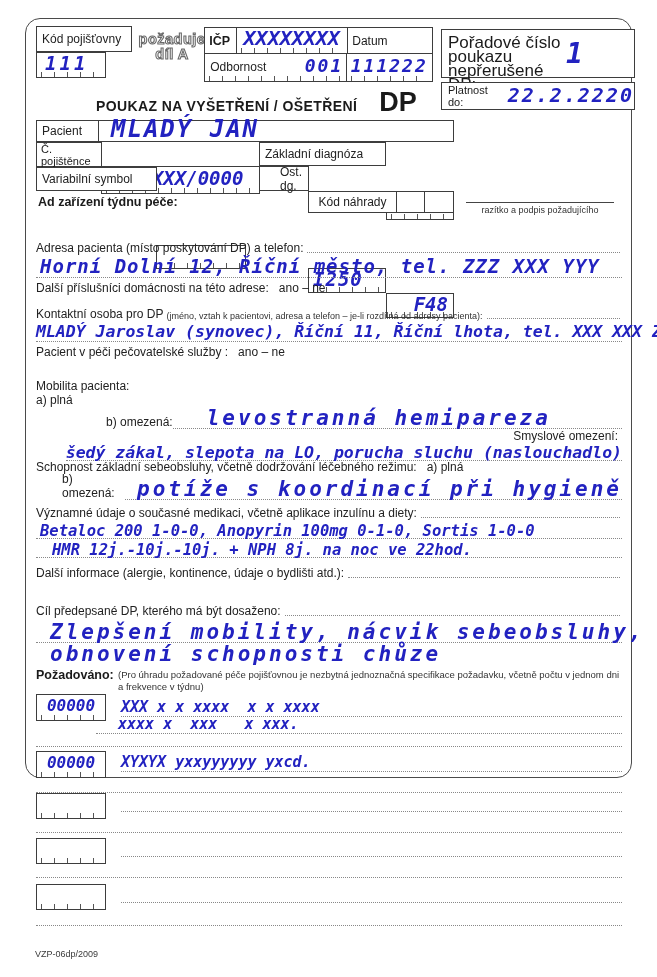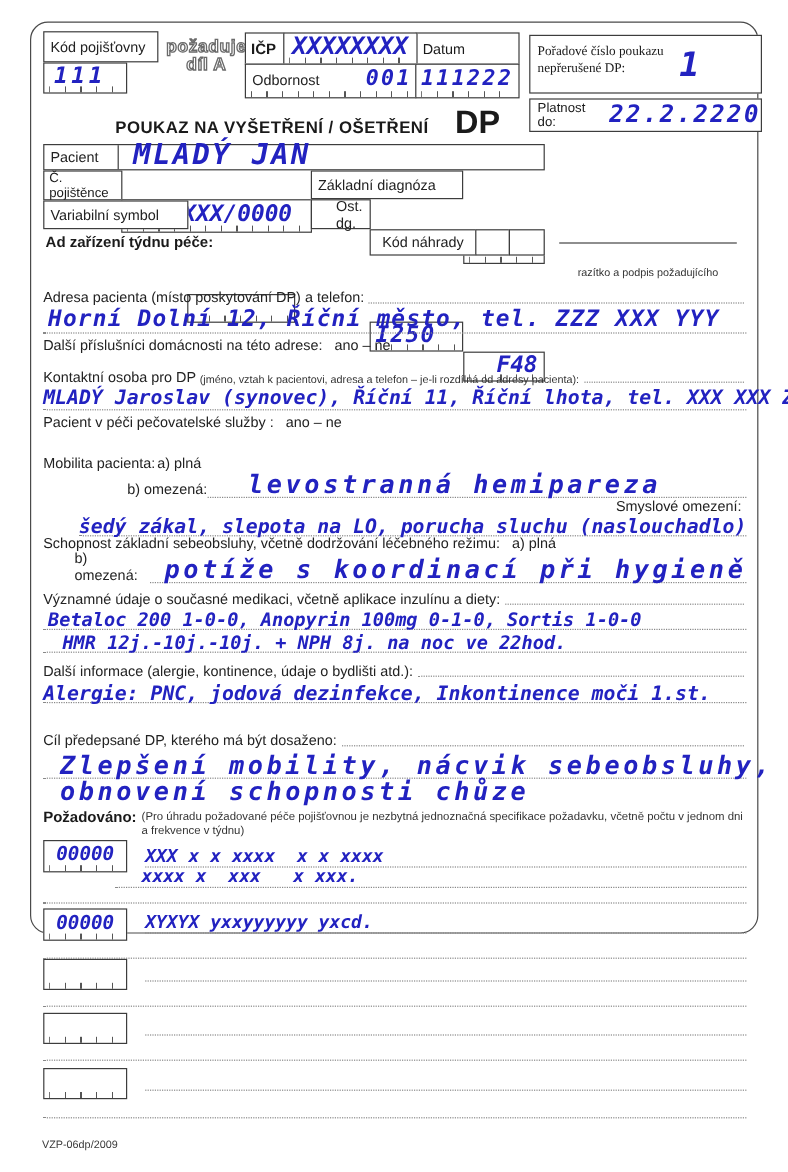--- a/index.html
+++ b/index.html
@@ -36,31 +36,31 @@
   .pozaduje  { left:103px; top:13px; width:86px; }
   .icp-table { left:179px; top:9px; width:228px; }
   .icp-row { display:flex; }
   .icp-cell { border:1.5px solid #3d3d3d; box-sizing:border-box; margin:-0.75px; background:#fff; }
   .c-icp   { width:33px; height:27px; display:flex; align-items:center; padding-left:4px; font-weight:bold; font-size:12.5px; }
   .c-icpv  { width:112px; height:27px; display:flex; align-items:flex-start; justify-content:center; }
   .c-datum { width:87px; height:27px; display:flex; align-items:center; padding-left:5px; font-size:12px; }
   .c-odb   { width:143px; height:29px; display:flex; align-items:center; justify-content:space-between; padding:0 3px 0 5px; font-size:12px; }
   .c-datv  { width:87px; height:29px; display:flex; align-items:center; justify-content:center; }
   .poradove { left:415px; top:10px; width:194px; height:49px; display:flex; }
-  .por-label { font-size:11px; line-height:14px; padding:6px 0 0 6px; width:118px;font-family:Liberation Serif, serif; }
+  .por-label { font-size:17px; line-height:14px; padding:6px 0 0 6px; width:118px; }
   .por-value { font-size:28px; align-self:center; letter-spacing:1px; }
   .platnost { left:415px; top:63px; width:194px; height:28px; display:flex; align-items:center; padding-left:6px; }
   .plat-label { font-size:11px; }
   .plat-value { font-size:20px; letter-spacing:2px; margin-left:4px; margin-top:-3px; }
   .title-row { left:70px; top:74px; width:360px; display:flex; align-items:center; }
   .title-main { font-size:14px; font-weight:bold; letter-spacing:0.4px; }
   .title-dp { font-size:27px; font-weight:bold; margin-left:22px; margin-top:-6px; }
   
   .cell { display:flex; align-items:center; box-sizing:border-box; }
-  .razitko { left:440px; top:183px; width:148px; border-top:1.2px solid #444; text-align:center; padding-top:19px; }
+  .razitko { left:440px; top:183px; width:148px; border-top:1.2px solid #444; text-align:center; padding-top:2px; }
   
   .body { left:10px; top:222px; width:586px; font-size:12px; }
   .lrow { display:flex; align-items:flex-end; }
   .lrow .fill { flex:1; border-bottom:1.2px dotted #888; margin:0 2px 2px 4px; }
   .vline { border-bottom:1.2px dotted #888; }
   .hw-xl { font-size:21px; letter-spacing:3px; }
   .hw-lg { font-size:19px; letter-spacing:1px; }
   .hw-md { font-size:16.5px; letter-spacing:0; }
   .hw-sm { font-size:15px; }
   .flexend { display:flex; align-items:flex-end; }
@@ -169,21 +169,21 @@
       <div class="lrow" style="margin-top:12px;">
         <span class="lbl" data-bind="sections.kontaktni_label">Kontaktní osoba pro DP</span>
         <span class="sm" style="margin-left:3px;" data-bind="sections.kontaktni_note">(jméno, vztah k pacientovi, adresa a telefon – je-li rozdílná od adresy pacienta):</span>
         <span class="fill"></span>
       </div>
       <div class="vline flexend" style="height:20px;">
         <span class="hw hw-md" data-bind="sections.kontaktni_value">MLADÝ Jaroslav (synovec), Říční 11, Říční lhota, tel. XXX XXX ZZZ</span>
       </div>
       <div class="lbl" style="margin-top:3px; height:14px;" data-bind="sections.pecovatelska_label">Pacient v péči pečovatelské služby :   ano – ne</div>
 
-      <div style="margin-top:20px; display:flex;">
+      <div style="margin-top:20px; display:flex;flex-direction:column;">
         <span class="lbl" style="width:95px;" data-bind="sections.mobilita_label">Mobilita pacienta:</span>
         <span class="lbl" data-bind="sections.mobilita_a">a) plná</span>
       </div>
       <div class="flexend" style="padding-left:70px; height:22px;">
         <span class="lbl" data-bind="sections.mobilita_b">b) omezená:</span>
         <span class="vline flexend" style="flex:1;">
           <span class="hw hw-xl" style="margin-left:34px; margin-bottom:-2px;" data-bind="sections.mobilita_value">levostranná hemipareza</span>
         </span>
       </div>
       <div class="flexend" style="height:22px;flex-direction:column;">
@@ -212,23 +212,20 @@
         <span class="hw" style="font-size:15.5px; padding-left:4px; margin-bottom:-2px;" data-bind="sections.medikace_line1">Betaloc 200 1-0-0, Anopyrin 100mg 0-1-0, Sortis 1-0-0</span>
       </div>
       <div class="vline flexend" style="height:18px;align-items:flex-end;">
         <span class="hw" style="font-size:15.5px; padding-left:16px; margin-bottom:-2px;" data-bind="sections.medikace_line2">HMR 12j.-10j.-10j. + NPH 8j. na noc ve 22hod.</span>
       </div>
 
       <div class="lrow" style="margin-top:8px;">
         <span class="lbl" data-bind="sections.dalsi_info_label">Další informace (alergie, kontinence, údaje o bydlišti atd.):</span>
         <span class="fill"></span>
       </div>
-      <div class="vline flexend" style="height:19px;">
-        <span class="hw hw-md" style="margin-bottom:-2px;" data-bind="sections.dalsi_info_value">Alergie: PNC, jodová dezinfekce, Inkontinence moči 1.st.</span>
-      </div>
 
       <div class="lrow" style="margin-top:24px;">
         <span class="lbl" data-bind="sections.cil_label">Cíl předepsané DP, kterého má být dosaženo:</span>
         <span class="fill"></span>
       </div>
       <div class="vline flexend" style="height:24px;">
         <span class="hw hw-xl" style="padding-left:14px; margin-bottom:-2px;" data-bind="sections.cil_line1">Zlepšení mobility, nácvik sebeobsluhy,</span>
       </div>
       <div class="flexend" style="height:23px;">
         <span class="hw hw-xl" style="padding-left:14px;" data-bind="sections.cil_line2">obnovení schopnosti chůze</span>

